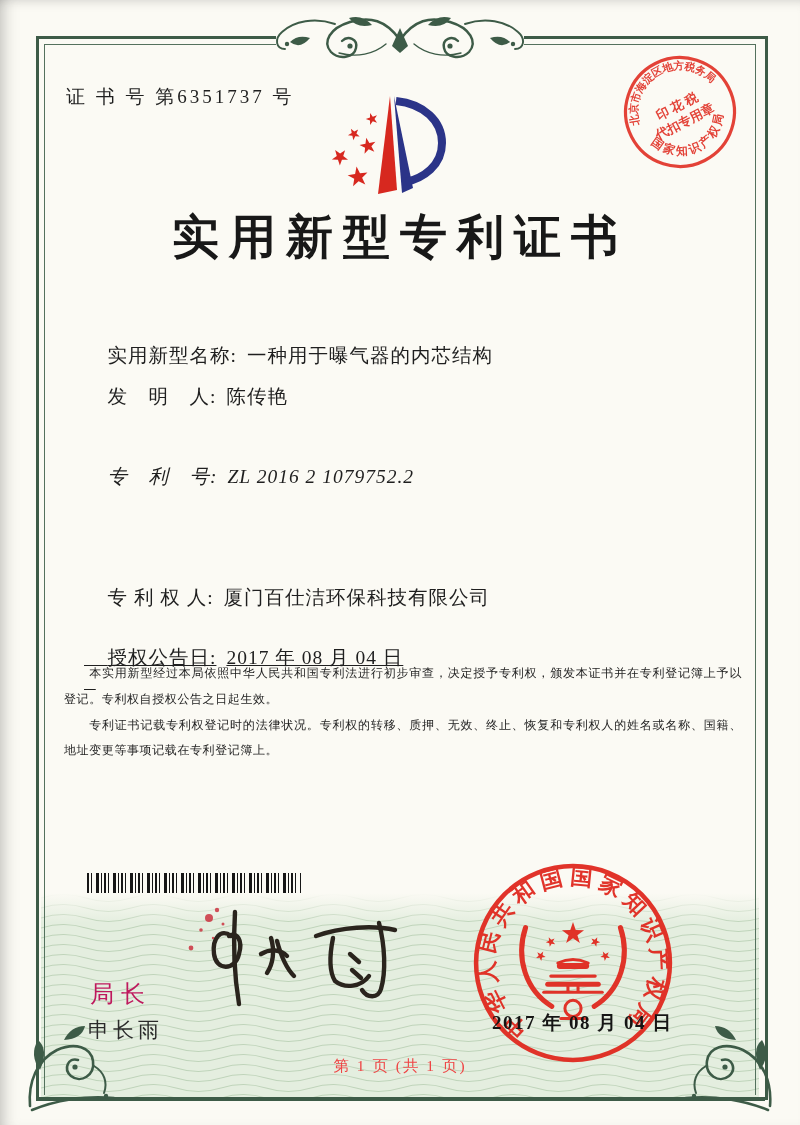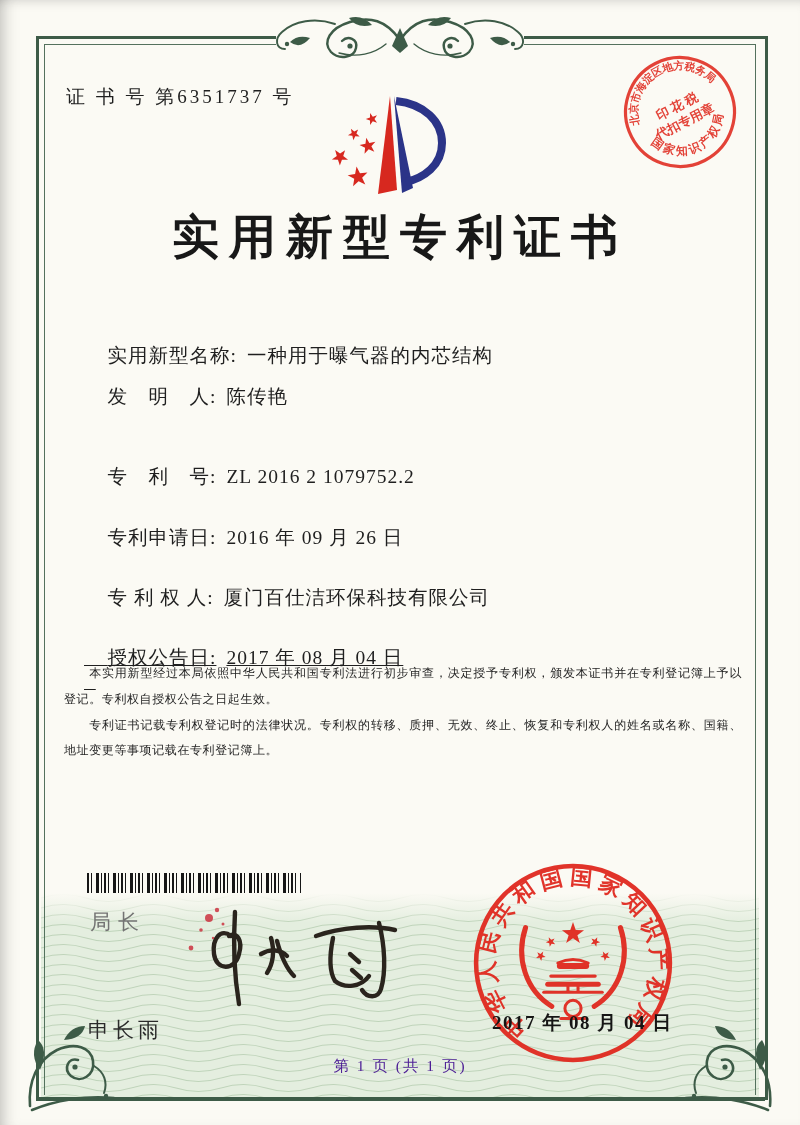--- a/index.html
+++ b/index.html
@@ -27,26 +27,26 @@
   .tax-stamp{left:616px;top:48px;z-index:6;opacity:.92;}
   .title{left:0;right:0;top:206px;text-align:center;font-size:47px;font-weight:700;
     letter-spacing:10px;z-index:4;color:#181818;}
   .field{left:84px;font-size:19.5px;letter-spacing:1px;z-index:4;white-space:pre;}
   .field .lab{margin-right:10px;}
   .paras{left:64px;top:661px;width:678px;font-size:12px;line-height:25.8px;
     text-align:justify;letter-spacing:.6px;z-index:4;}
   .paras p{margin:0;text-indent:2.1em;}
   .barcode{left:87px;top:873px;width:214px;height:20px;z-index:4;
     background-image:repeating-linear-gradient(90deg,#161616 0 2px,transparent 2px 4px,#161616 4px 5px,transparent 5px 9px,#161616 9px 12px,transparent 12px 14px,#161616 14px 15px,transparent 15px 17px);}
-  .director-title{left:90px;top:908px;font-size:21px;letter-spacing:7px;z-index:4;color:#737373;}
+  .director-title{left:90px;top:978px;font-size:24px;letter-spacing:7px;z-index:4;color:#be185d;}
   .director-name{left:88px;top:1016px;font-size:21px;letter-spacing:4px;z-index:4;color:#2a2a2a;}
   .signature{left:183px;top:896px;z-index:5;}
   .seal{left:467px;top:857px;z-index:5;opacity:.93;}
   .seal-date{left:492px;top:1010px;font-size:19px;font-weight:600;letter-spacing:1.5px;z-index:6;color:#151515;}
-  .footer{left:0;right:0;top:1056px;text-align:center;font-size:15.5px;letter-spacing:2px;z-index:4;color:#4c1d95;}
+  .footer{left:0;right:0;top:1056px;text-align:center;font-size:15.5px;letter-spacing:2px;z-index:4;color:#ef4444;}
 </style>
 </head>
 <body>
 
 <div class="page">
 
   <div class="abs waves">
     <svg width="718" height="204" xmlns="http://www.w3.org/2000/svg">
       <defs>
         <pattern id="wv" width="90" height="10" patternUnits="userSpaceOnUse">
@@ -146,25 +146,22 @@
   </div>
 
   <div class="abs title">实用新型专利证书</div>
 
   <div class="abs field" style="top:320px;">
     <span class="lab">实用新型名称:</span><span>一种用于曝气器的内芯结构</span>
   </div>
   <div class="abs field" style="top:361px;">
     <span class="lab">发　明　人:</span><span>陈传艳</span>
   </div>
-  <div class="abs field" style="top:441px;">
+  <div class="abs field" style="top:441px;font-style:italic;">
     <span class="lab">专　利　号:</span><span>ZL 2016 2 1079752.2</span>
-  </div>
-  <div class="abs field" style="top:502px;">
-    <span class="lab">专利申请日:</span><span>2016 年 09 月 26 日</span>
   </div>
   <div class="abs field" style="top:562px;">
     <span class="lab">专 利 权 人:</span><span>厦门百仕洁环保科技有限公司</span>
   </div>
   <div class="abs field" style="top:622px;text-decoration:underline;">
     <span class="lab">授权公告日:</span><span>2017 年 08 月 04 日</span>
   </div>
 
   <div class="abs paras">
     <p>本实用新型经过本局依照中华人民共和国专利法进行初步审查，决定授予专利权，颁发本证书并在专利登记簿上予以登记。专利权自授权公告之日起生效。</p>

